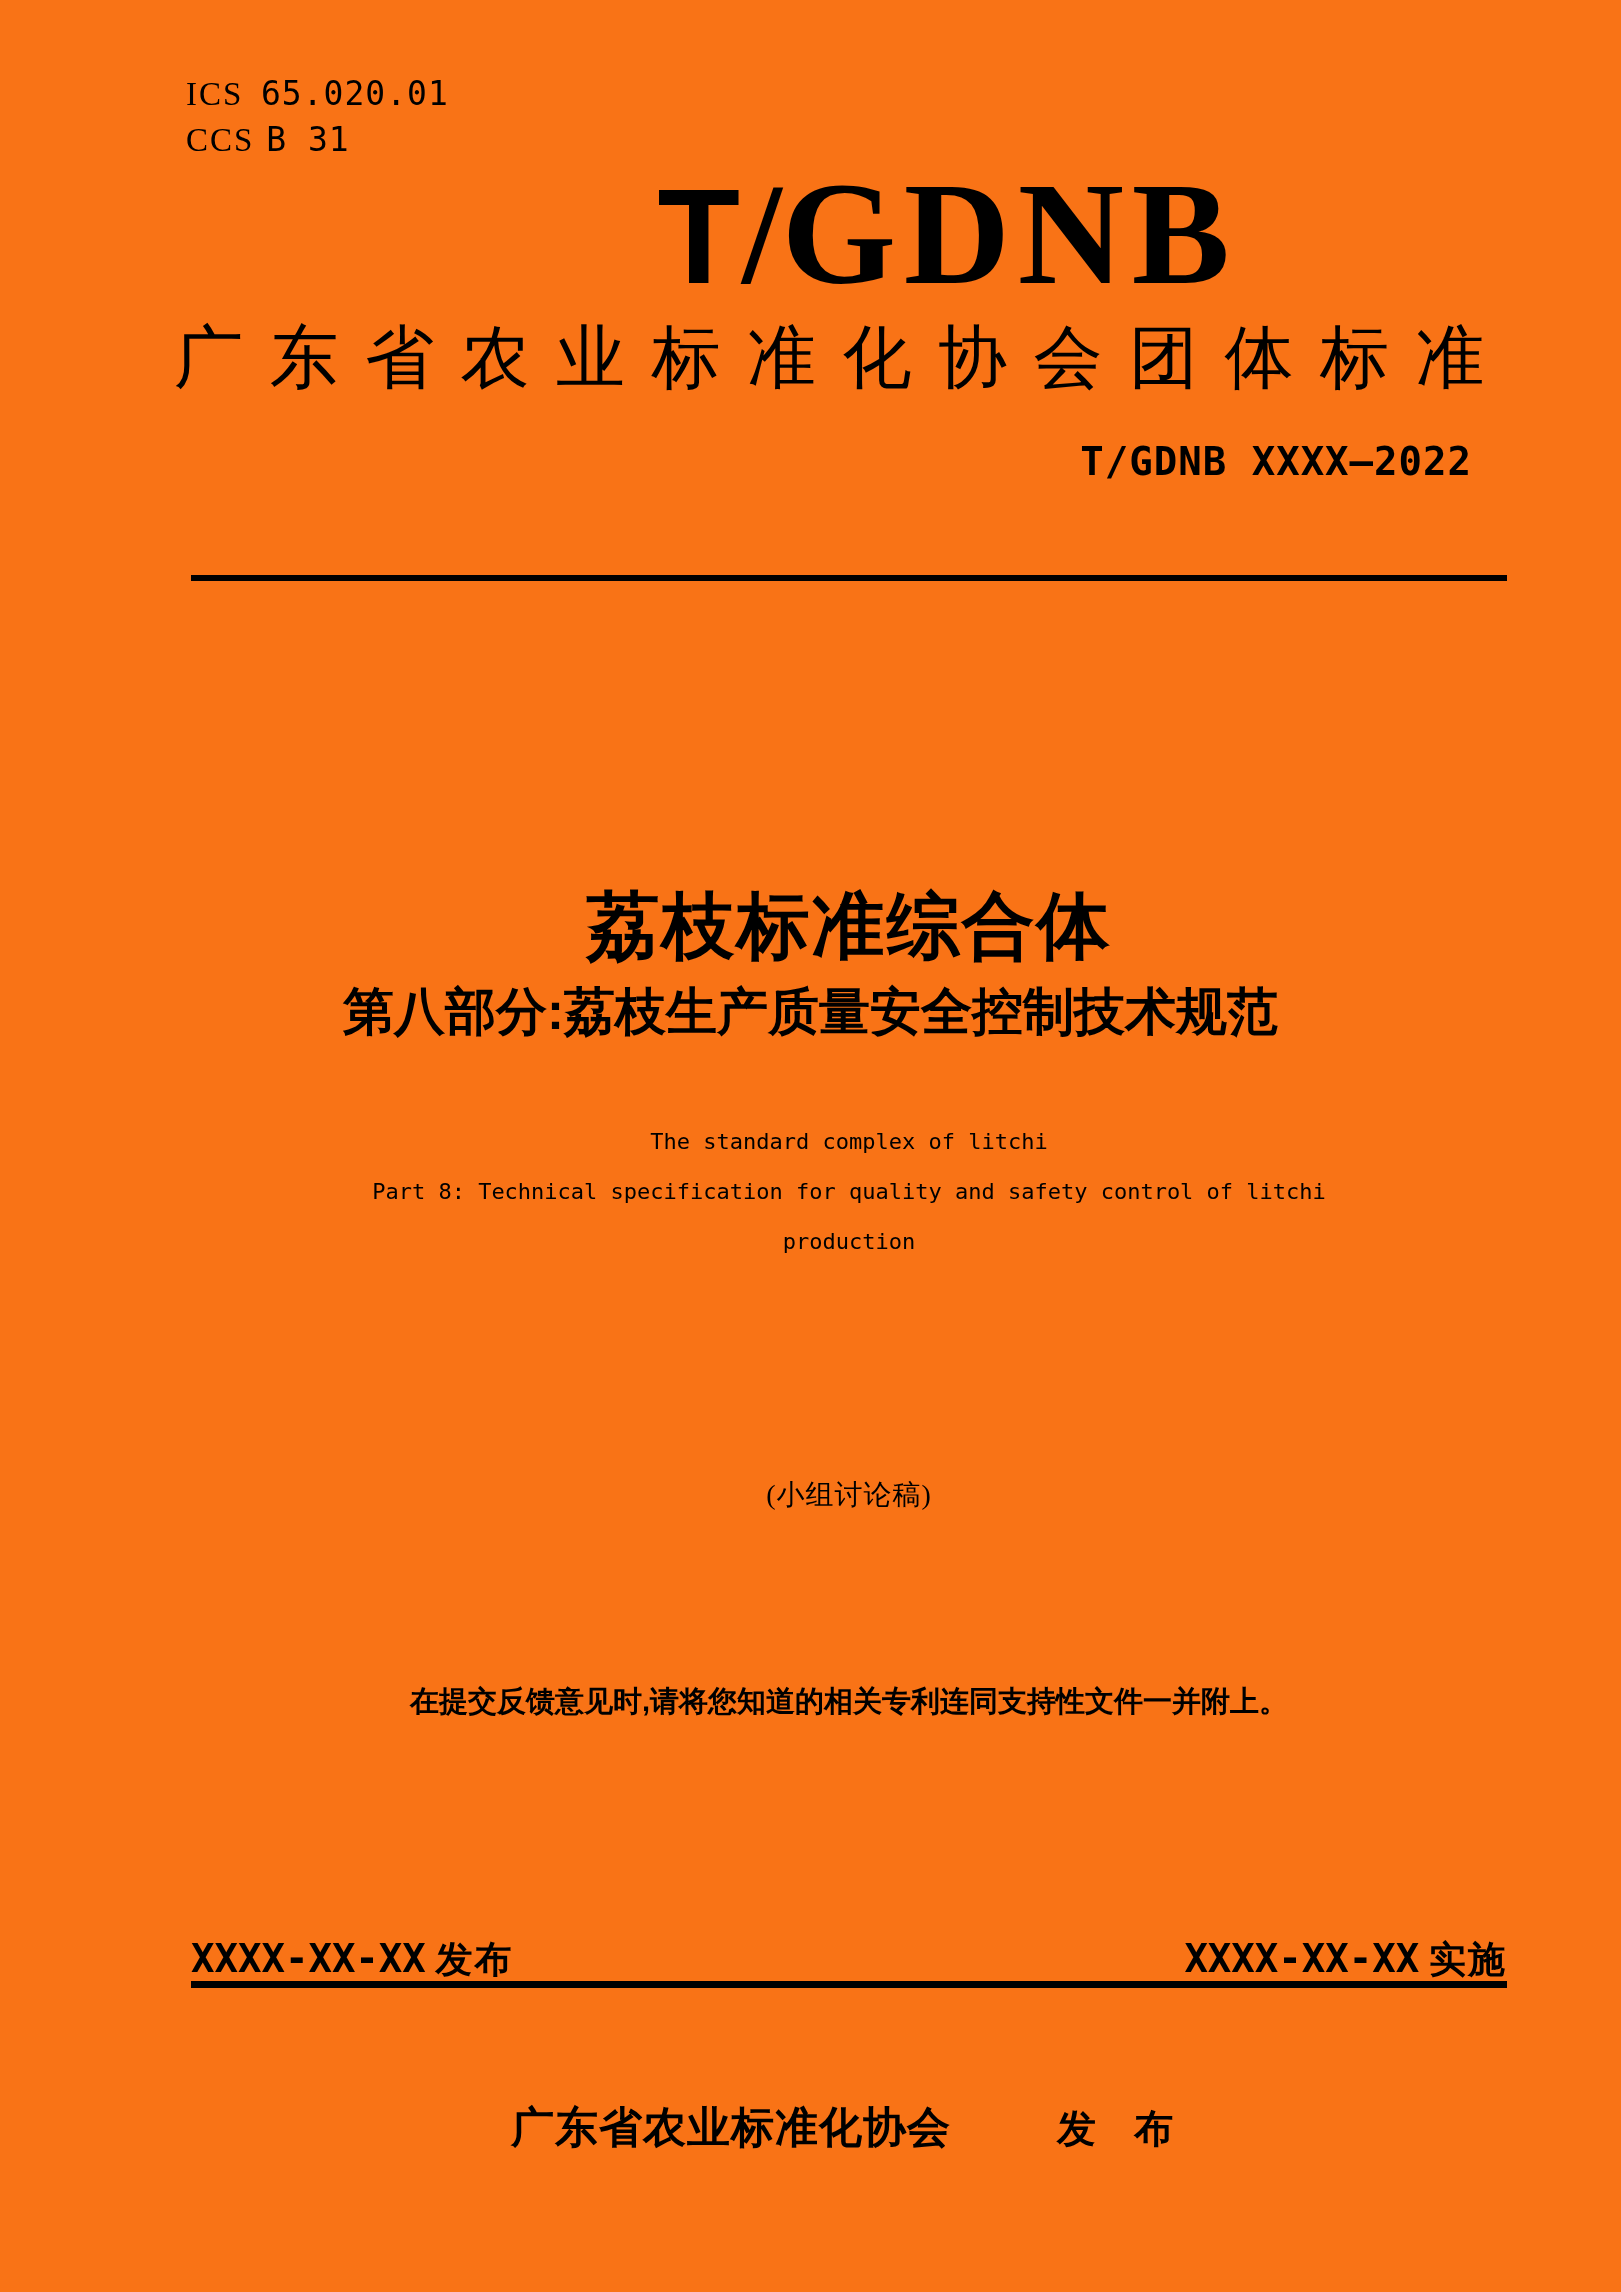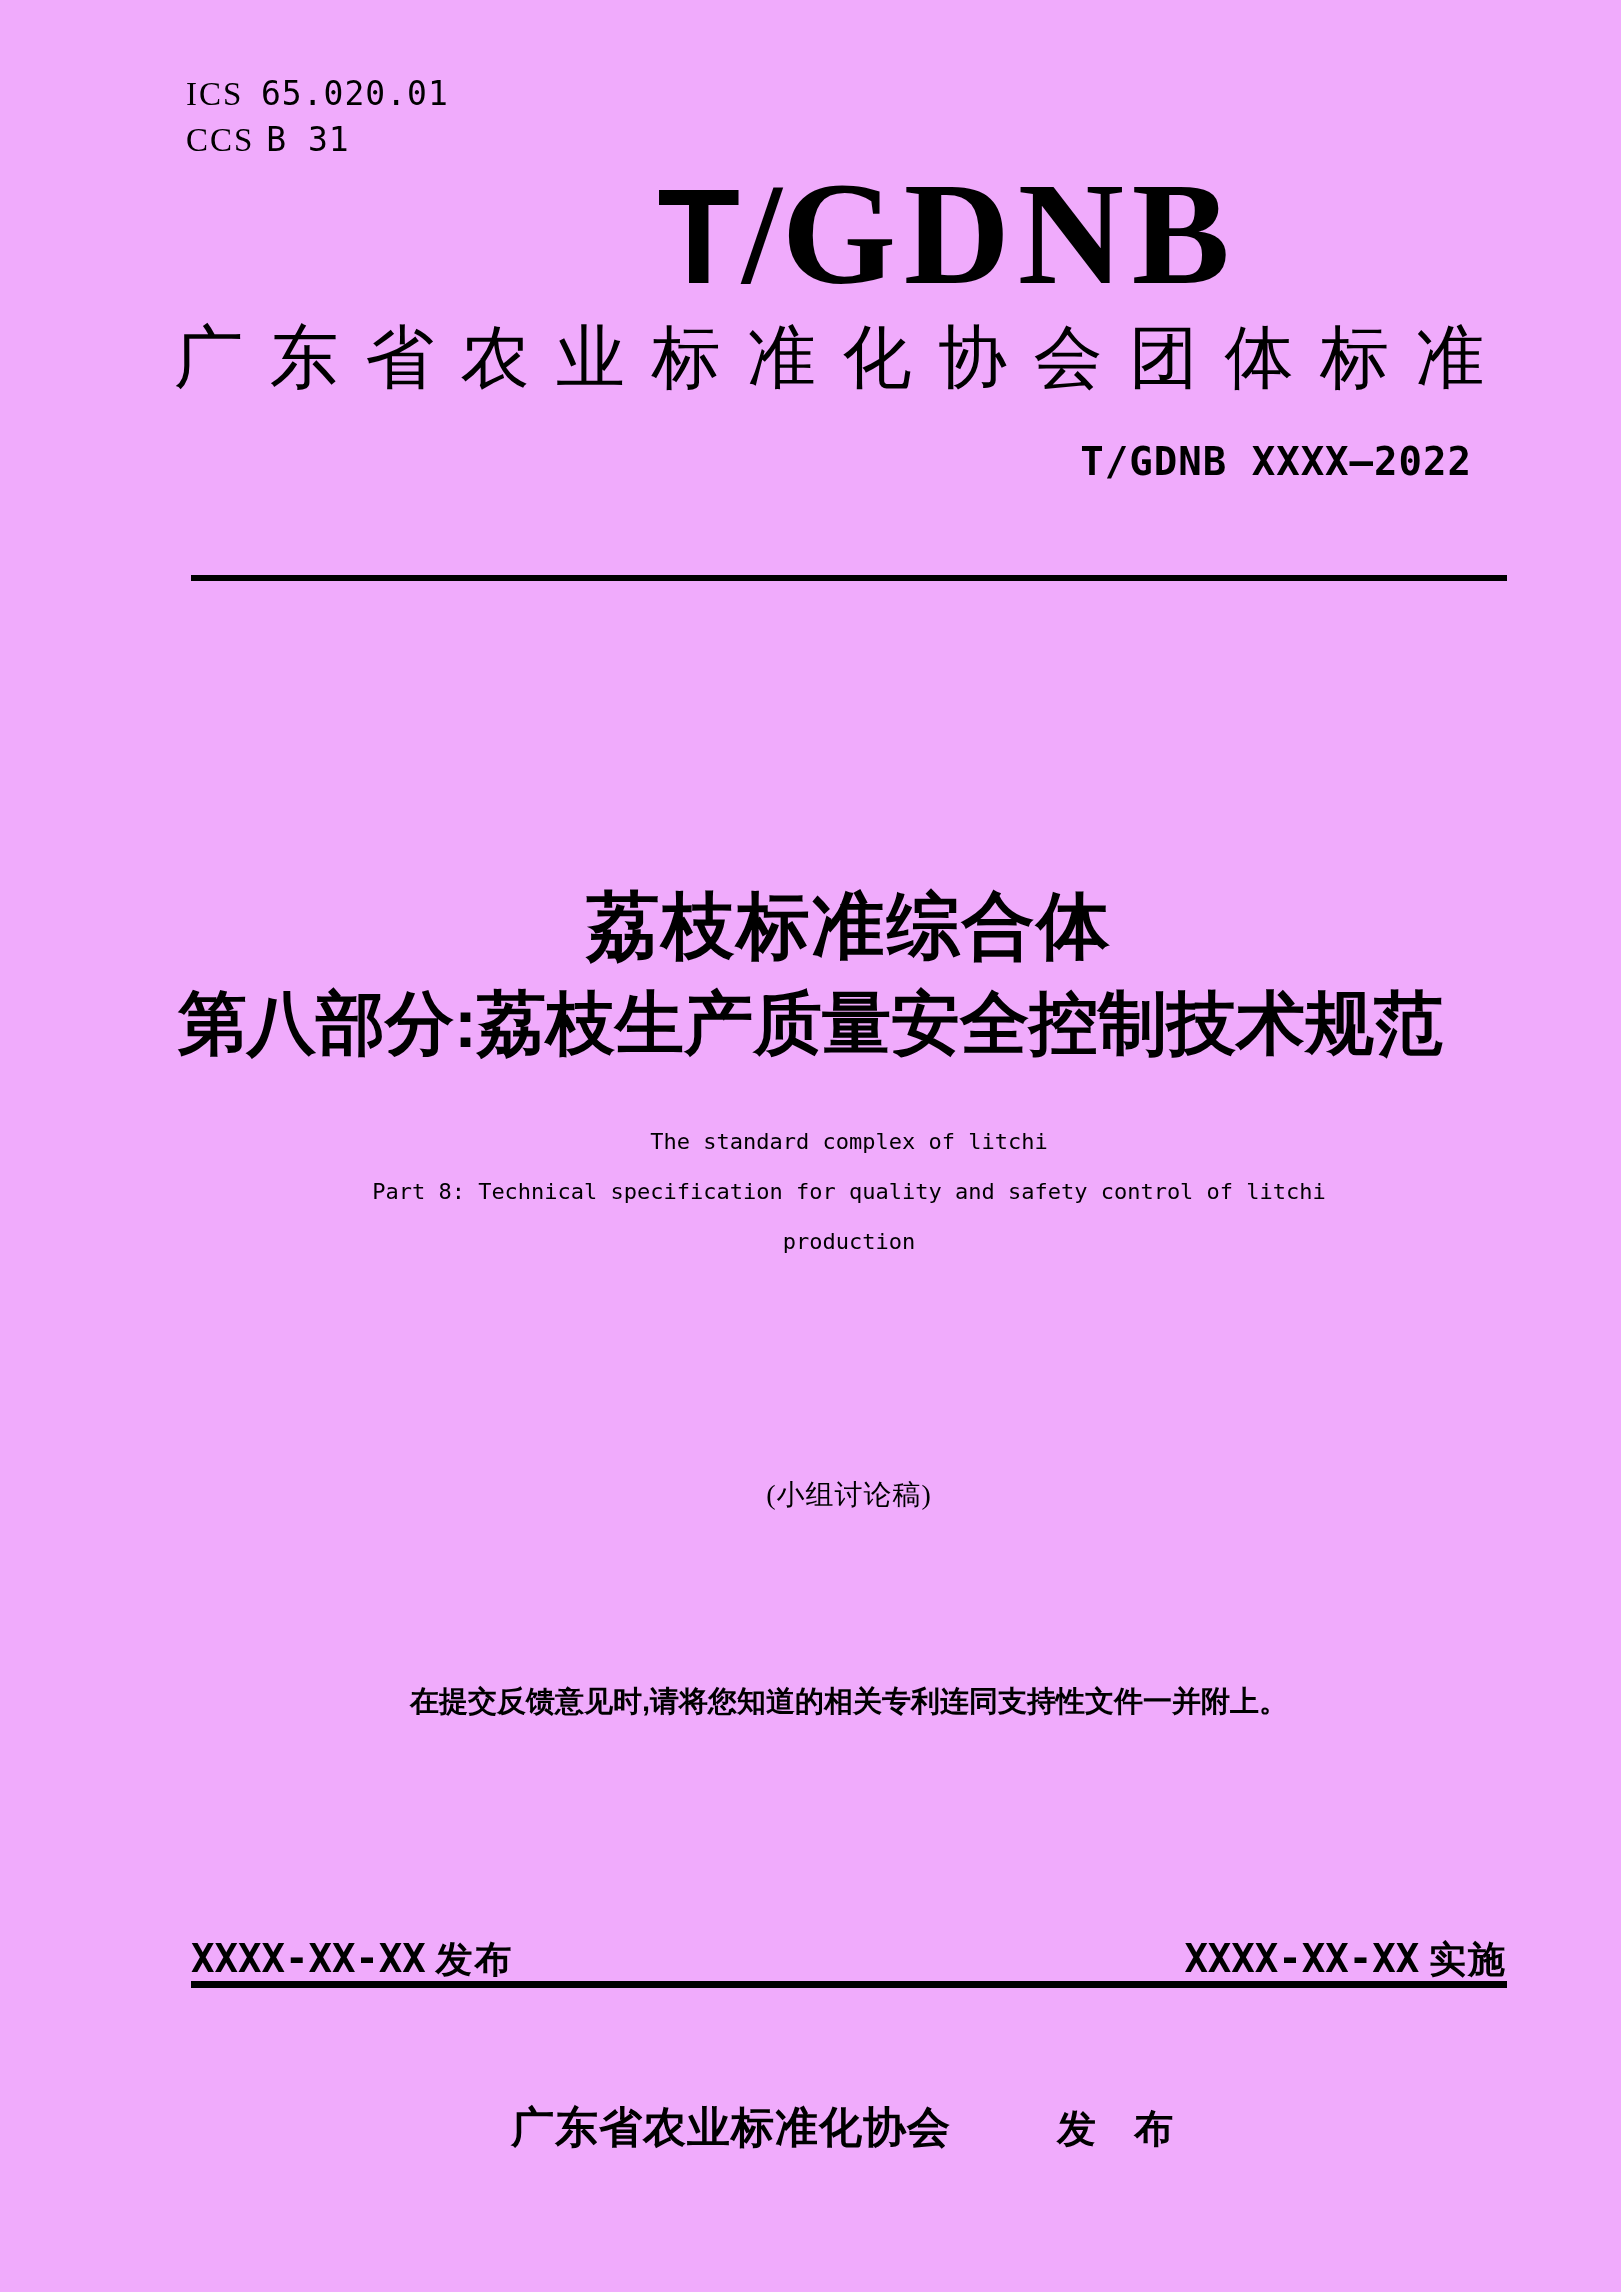--- a/index.html
+++ b/index.html
@@ -1,21 +1,21 @@
 <!DOCTYPE html>
 <html><head>
 <meta charset="utf-8">
 <style>
   * { margin: 0; padding: 0; box-sizing: border-box; }
   html, body { background: #888; }
   .page {
     position: relative;
     width: 1621px;
     height: 2293px;
-    background: #f0abfc;
+    background: #f97316;
     color: #000000;
     margin: 0 auto;
     overflow: hidden;
     font-family: "Liberation Sans", sans-serif;
   }
   .abs { position: absolute; }
 
   
   .ics-block { left: 186px; top: 71px; font-size: 33px; line-height: 45px; white-space: nowrap; }
   .code-label { font-family: "Liberation Serif", serif; letter-spacing: 2px; }
@@ -40,21 +40,21 @@
                 font-family: "DejaVu Sans Mono", monospace; letter-spacing: 1px; white-space: nowrap; }
 
   .rule { left: 191px; width: 1316px; background: #000; }
   .rule-top { top: 575px; height: 5.9px; }
   .rule-bottom { top: 1981px; height: 6.9px; }
 
   
   .title-cn-1 { left: 191px; top: 878px; width: 1316px; text-align: center;
                 font-size: 73px; font-weight: 700; letter-spacing: 2px; white-space: nowrap; }
   .title-cn-2 { left: 0px; top: 978px; width: 1621px; text-align: center;
-                font-size: 69px; font-weight: 700; letter-spacing: 0px; white-space: nowrap; }
+                font-size: 51px; font-weight: 700; letter-spacing: 0px; white-space: nowrap; }
 
   
   .title-en { left: 191px; top: 1117px; width: 1316px; text-align: center;
               font-family: "DejaVu Sans Mono", monospace; font-size: 22px; line-height: 50px;
               font-weight: 500; white-space: nowrap; }
 
   
   .draft-note { left: 191px; top: 1476px; width: 1316px; text-align: center;
                 font-family: "Liberation Serif", serif; font-size: 28px; letter-spacing: 1px; }
 

